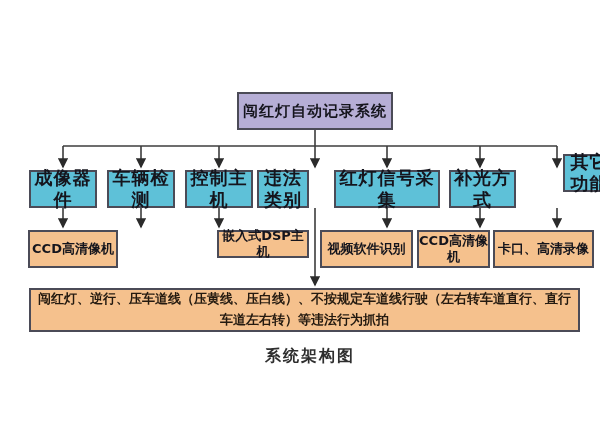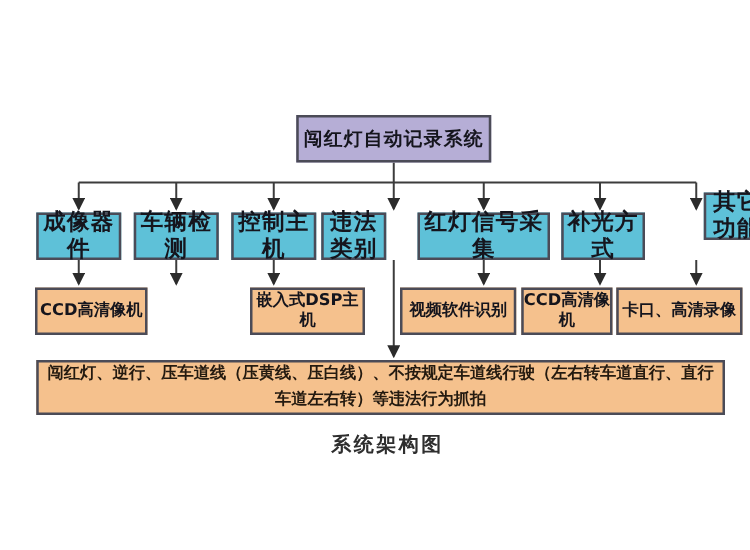--- a/index.html
+++ b/index.html
@@ -64,21 +64,21 @@
 
   <div class="box lv2" style="left:29px;top:170px;width:68px;height:38px;">成像器件</div>
   <div class="box lv2" style="left:107px;top:170px;width:68px;height:38px;">车辆检测</div>
   <div class="box lv2" style="left:185px;top:170px;width:68px;height:38px;">控制主机</div>
   <div class="box lv2" style="left:257px;top:170px;width:52px;height:38px;">违法类别</div>
   <div class="box lv2" style="left:334px;top:170px;width:106px;height:38px;text-align:center;">红灯信号采集</div>
   <div class="box lv2" style="left:449px;top:170px;width:67px;height:38px;">补光方式</div>
   <div class="box lv2" style="left:527px;top:154px;width:53px;height:38px;margin-left:36px;">其它功能</div>
 
   <div class="box lv3" style="left:28px;top:230px;width:90px;height:38px;">CCD高清像机</div>
-  <div class="box lv3" style="left:200px;top:230px;width:92px;height:38px;">嵌入式DSP主机</div>
+  <div class="box lv3" style="left:217px;top:230px;width:92px;height:28px;">嵌入式DSP主机</div>
   <div class="box lv3" style="left:320px;top:230px;width:93px;height:38px;">视频软件识别</div>
   <div class="box lv3" style="left:417px;top:230px;width:73px;height:38px;">CCD高清像机</div>
   <div class="box lv3" style="left:493px;top:230px;width:101px;height:38px;">卡口、高清录像</div>
 
   <div class="box bottom" style="left:29px;top:288px;width:551px;height:44px;">
     <div class="bline">闯红灯、逆行、压车道线（压黄线、压白线）、不按规定车道线行驶（左右转车道直行、直行</div>
     <div class="bline">车道左右转）等违法行为抓拍</div>
   </div>
 
   <div class="caption">系统架构图</div>

